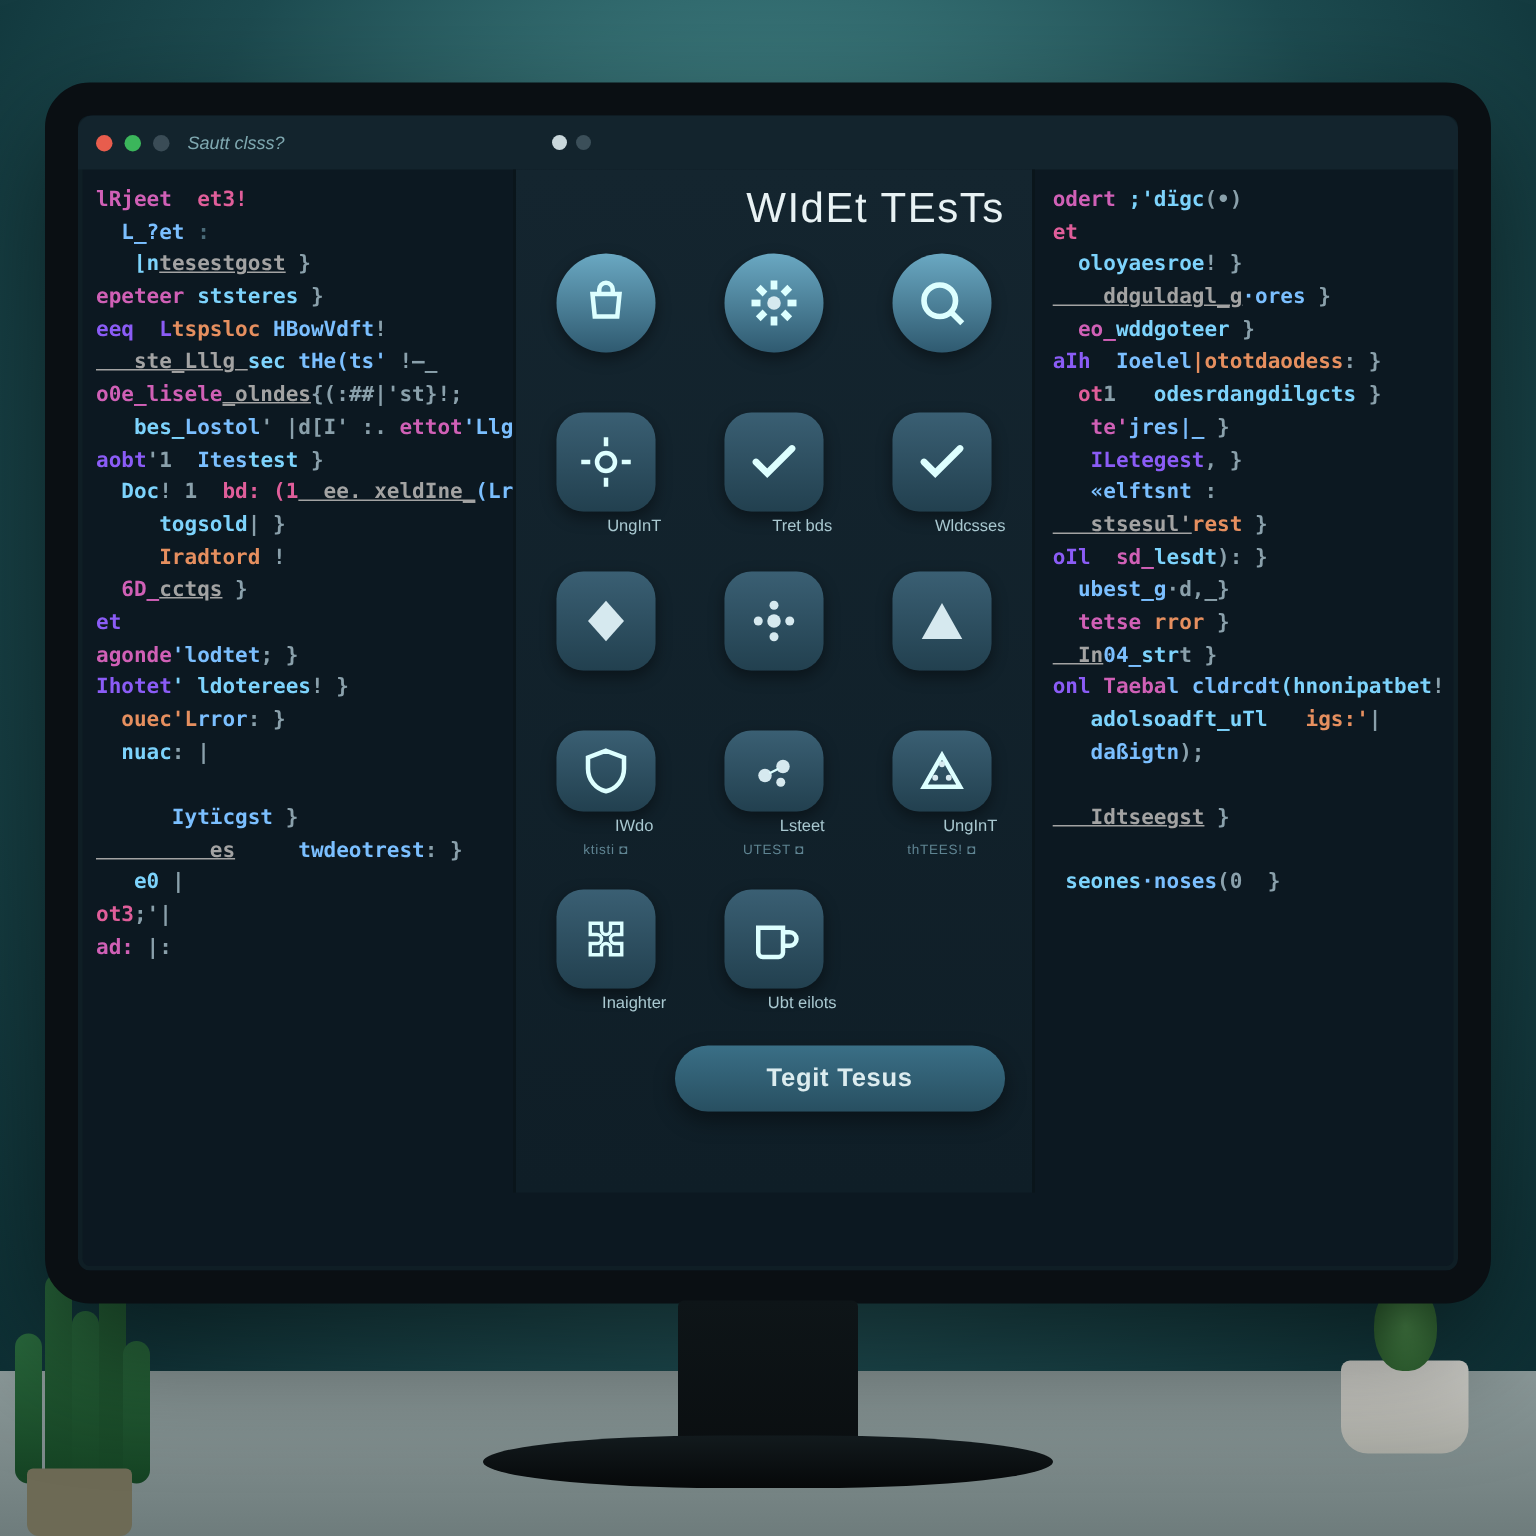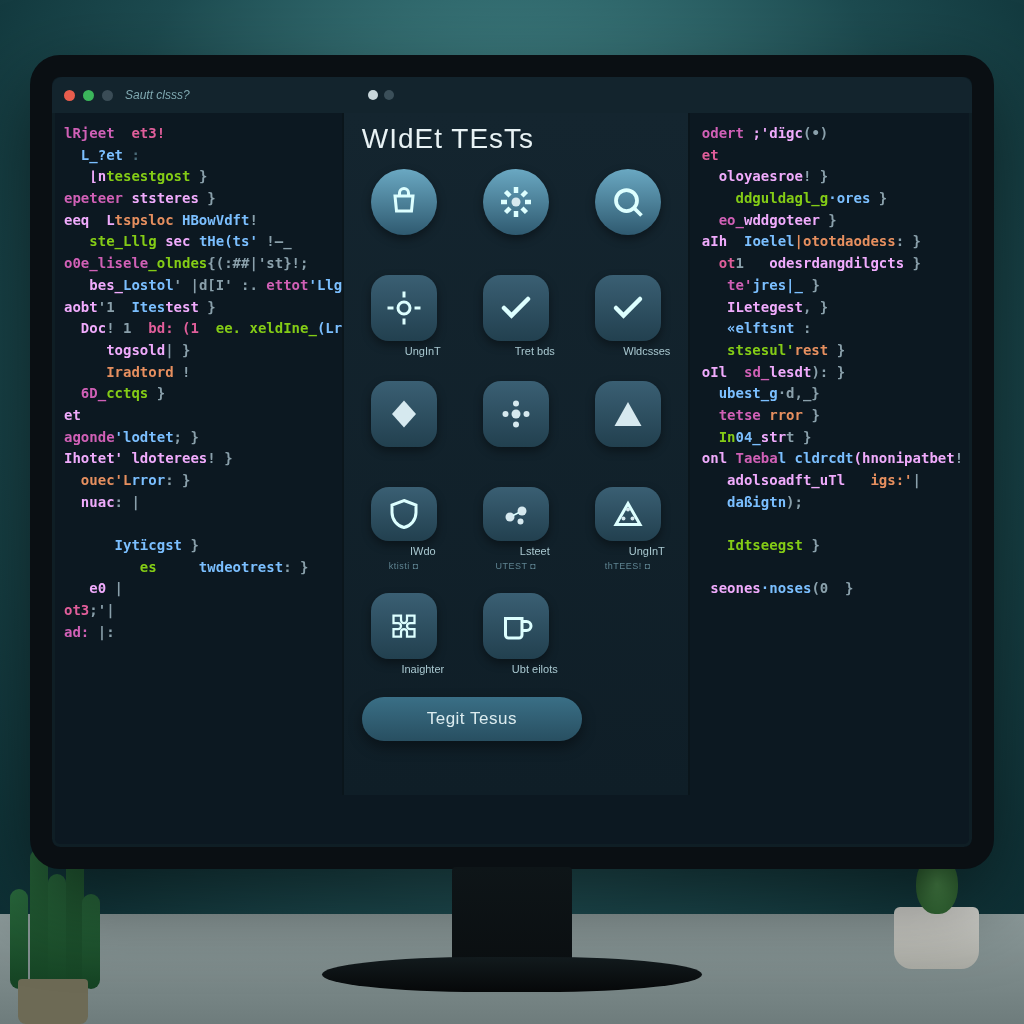--- a/index.html
+++ b/index.html
@@ -26,34 +26,34 @@
   .header{display:flex;align-items:center;height:52px;padding:0 14px;gap:12px;}
   .avatar{width:26px;height:26px;border-radius:50%;background:#2b4450;display:flex;align-items:center;justify-content:center;}
   .avatar svg{width:15px;height:15px;fill:#cfe3e8;}
   .htitle{flex:1;text-align:center;color:#e6f0f2;font-size:20px;letter-spacing:.5px;}
   .panes{display:flex;height:calc(100% - 88px);}
   .pane{flex:1;padding:10px 12px 14px;overflow:hidden;}
   .pane.left{border-right:2px solid #0a151b;flex:1.05;}
   .pane.right{border-left:2px solid #0a151b;flex:1.02;}
   .code{font-family:"Consolas","Menlo",monospace;font-size:14px;line-height:1.55;white-space:pre;color:#8aa0ab;}
   .code span{font-weight:600;}
-  .kw{color:#d060b6;} .kw2{color:#f0abfc;} .fn{color:#f0abfc;} .id{color:#7bbfff;}
-  .ty{color:#84cc16;} .st{color:#e68f5f;} .num{color:#e05e9a;}
+  .kw{color:#d060b6;} .kw2{color:#8b5cf6;} .fn{color:#7dd3fc;} .id{color:#7bbfff;}
+  .ty{color:#a3a3a3;text-decoration:underline;} .st{color:#e68f5f;} .num{color:#e05e9a;}
   .cm{color:#4a6a78;}
   
-  .center{flex:1.15;background:linear-gradient(#14252f,#0f1e27);display:flex;flex-direction:column;align-items:flex-start;padding:6px 18px 14px;}
+  .center{flex:1.15;background:linear-gradient(#14252f,#0f1e27);display:flex;flex-direction:column;align-items:flex-end;padding:6px 18px 14px;}
   .center h1{margin:4px 0 14px;color:#e8f2f4;font-weight:400;letter-spacing:1px;font-size:28px;}
   .grid{display:grid;grid-template-columns:repeat(3,84px);grid-auto-rows:84px;gap:22px 28px;}
   .tile{display:flex;flex-direction:column;align-items:center;gap:4px;}
   .icn{width:66px;height:66px;border-radius:18px;background:linear-gradient(#3a5f73,#22404f);display:flex;align-items:center;justify-content:center;box-shadow:0 4px 10px rgba(0,0,0,.4);}
   .icn.round{border-radius:50%;background:linear-gradient(#6aa8c2,#2f5a70);}
   .icn svg{width:36px;height:36px;fill:#d6e9ef;}
   .tlabel{color:#a9c8d0;font-size:11px;text-align:center;line-height:1.1;padding-left:38px;}
   .sub{color:#5f8492;font-size:9px;letter-spacing:.5px;}
-  .runbtn{margin-top:20px;width:220px;height:44px;border-radius:22px;background:linear-gradient(#3a6f86,#284f61);color:#dcecef;display:flex;align-items:center;justify-content:center;font-size:17px;letter-spacing:.5px;box-shadow:0 6px 14px rgba(0,0,0,.4);}
+  .runbtn{margin-top:20px;width:220px;height:44px;border-radius:22px;background:linear-gradient(#3a6f86,#284f61);color:#dcecef;display:flex;align-items:center;justify-content:center;font-size:17px;letter-spacing:.5px;box-shadow:0 6px 14px rgba(0,0,0,.4);font-weight:bold;}
 </style>
 </head>
 <body>
 
 <div class="desk"></div>
 
 <div class="plant1">
   <div class="pad">
     <span style="left:2px;height:100px"></span>
       <span style="left:22px;height:140px"></span>

